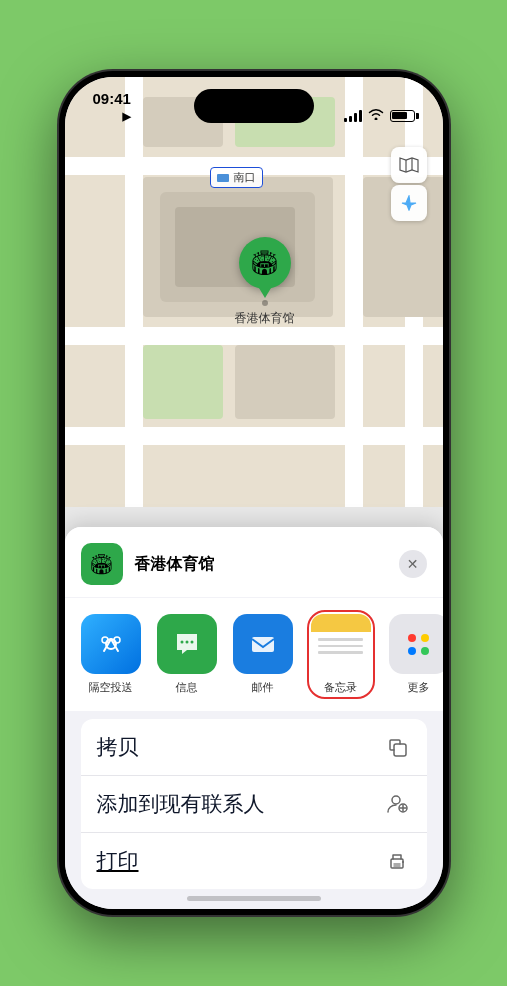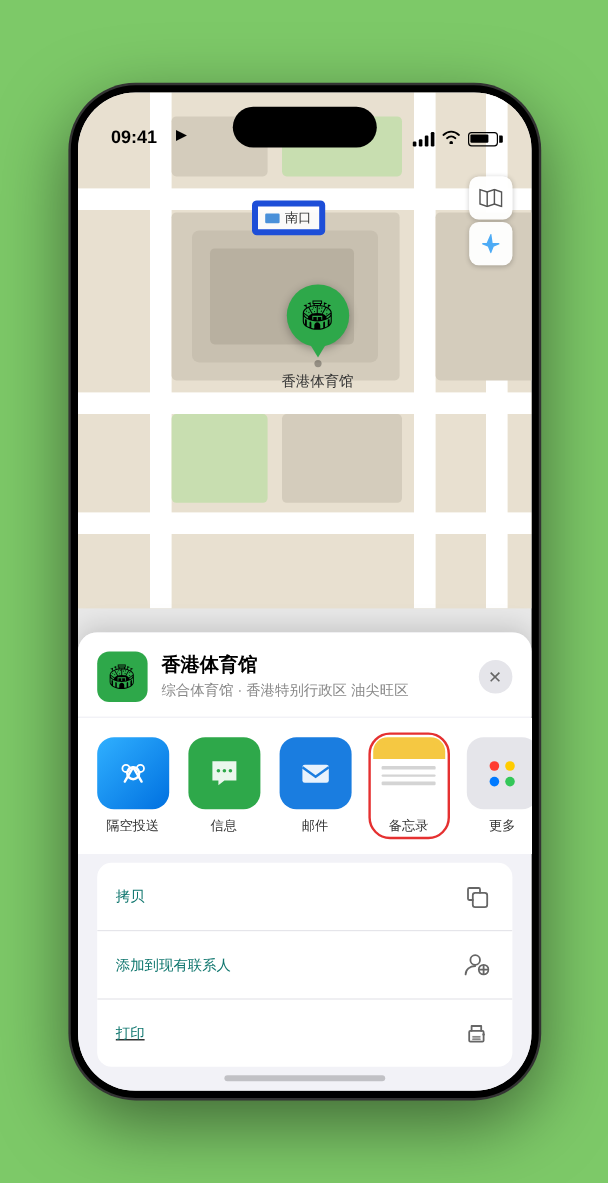--- a/index.html
+++ b/index.html
@@ -59,22 +59,23 @@
       justify-content: space-between;
       padding: 0 28px 8px;
       z-index: 99;
     }
 
     .status-time {
       font-size: 15px;
       font-weight: 600;
       color: #000;
       display: flex;
-      align-items: flex-start;
-      gap: 16px;
+      align-items: flex-end;
+      gap: 3px;
+      flex-direction: column;
     }
 
     .status-icons {
       display: flex;
       align-items: center;
       gap: 6px;
     }
 
     .signal-bars {
       display: flex;
@@ -155,21 +156,21 @@
       background: #c8deb0;
       border-radius: 4px;
     }
 
     
     .map-label {
       position: absolute;
       top: 90px;
       left: 145px;
       background: rgba(255,255,255,0.9);
-      border: 5px solid #1d4ed8;
+      border: 1px solid #1d4ed8;
       border-radius: 4px;
       padding: 2px 6px;
       font-size: 11px;
       color: #333;
       white-space: nowrap;
     }
 
     .map-label-icon {
       display: inline-block;
       width: 12px;
@@ -373,22 +374,22 @@
       border-bottom: 0.5px solid #e5e5ea;
       cursor: pointer;
     }
 
     .action-item:last-child {
       border-bottom: none;
       text-decoration: underline;
     }
 
     .action-text {
-      font-size: 12px;
-      color: #0f766e;
+      font-size: 21px;
+      color: #0f172a;
     }
 
     .action-icon {
       width: 28px;
       height: 28px;
       display: flex;
       align-items: center;
       justify-content: center;
       color: #666;
       font-size: 18px;
@@ -492,21 +493,20 @@
         <div class="pin-label">香港体育馆</div>
       </div>
     </div>
 
     <div class="bottom-sheet">
 
       <div class="sheet-header">
         <div class="venue-icon">🏟</div>
         <div class="venue-info">
           <div class="venue-name">香港体育馆</div>
-          <div class="venue-desc">综合体育馆 · 香港特别行政区 油尖旺区</div>
         </div>
         <div class="close-btn">
           <span>✕</span>
         </div>
       </div>
 
       <div class="share-row">
 
         <div class="share-item">
           <div class="share-icon-wrap share-icon-airdrop">

